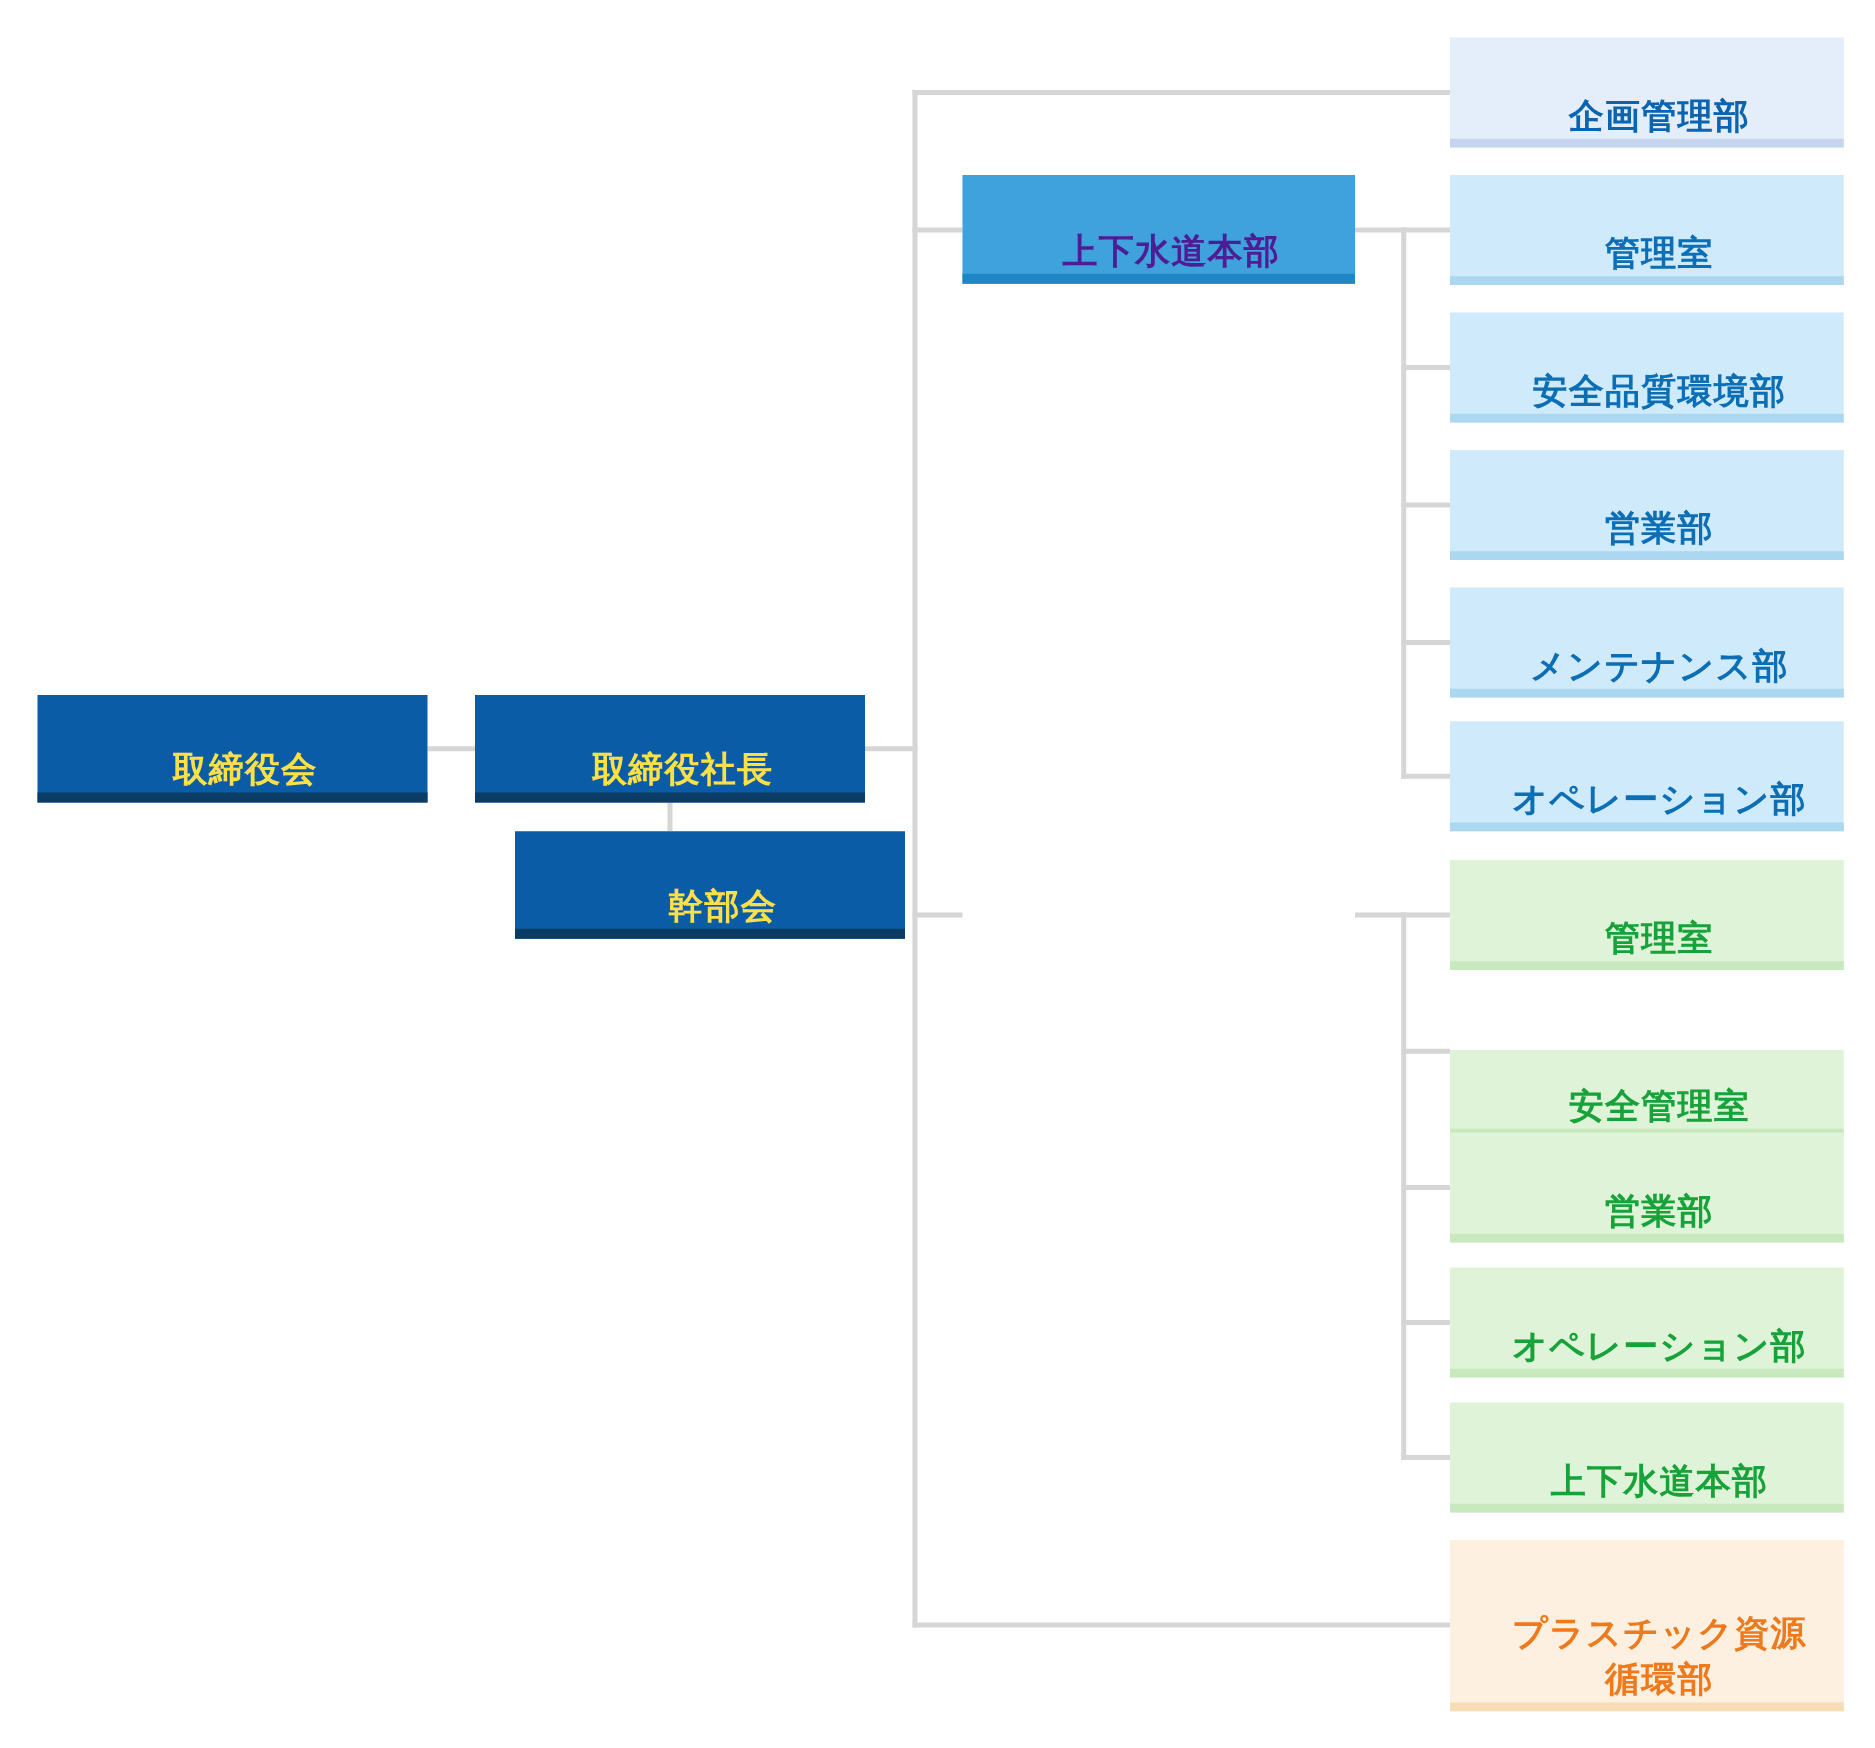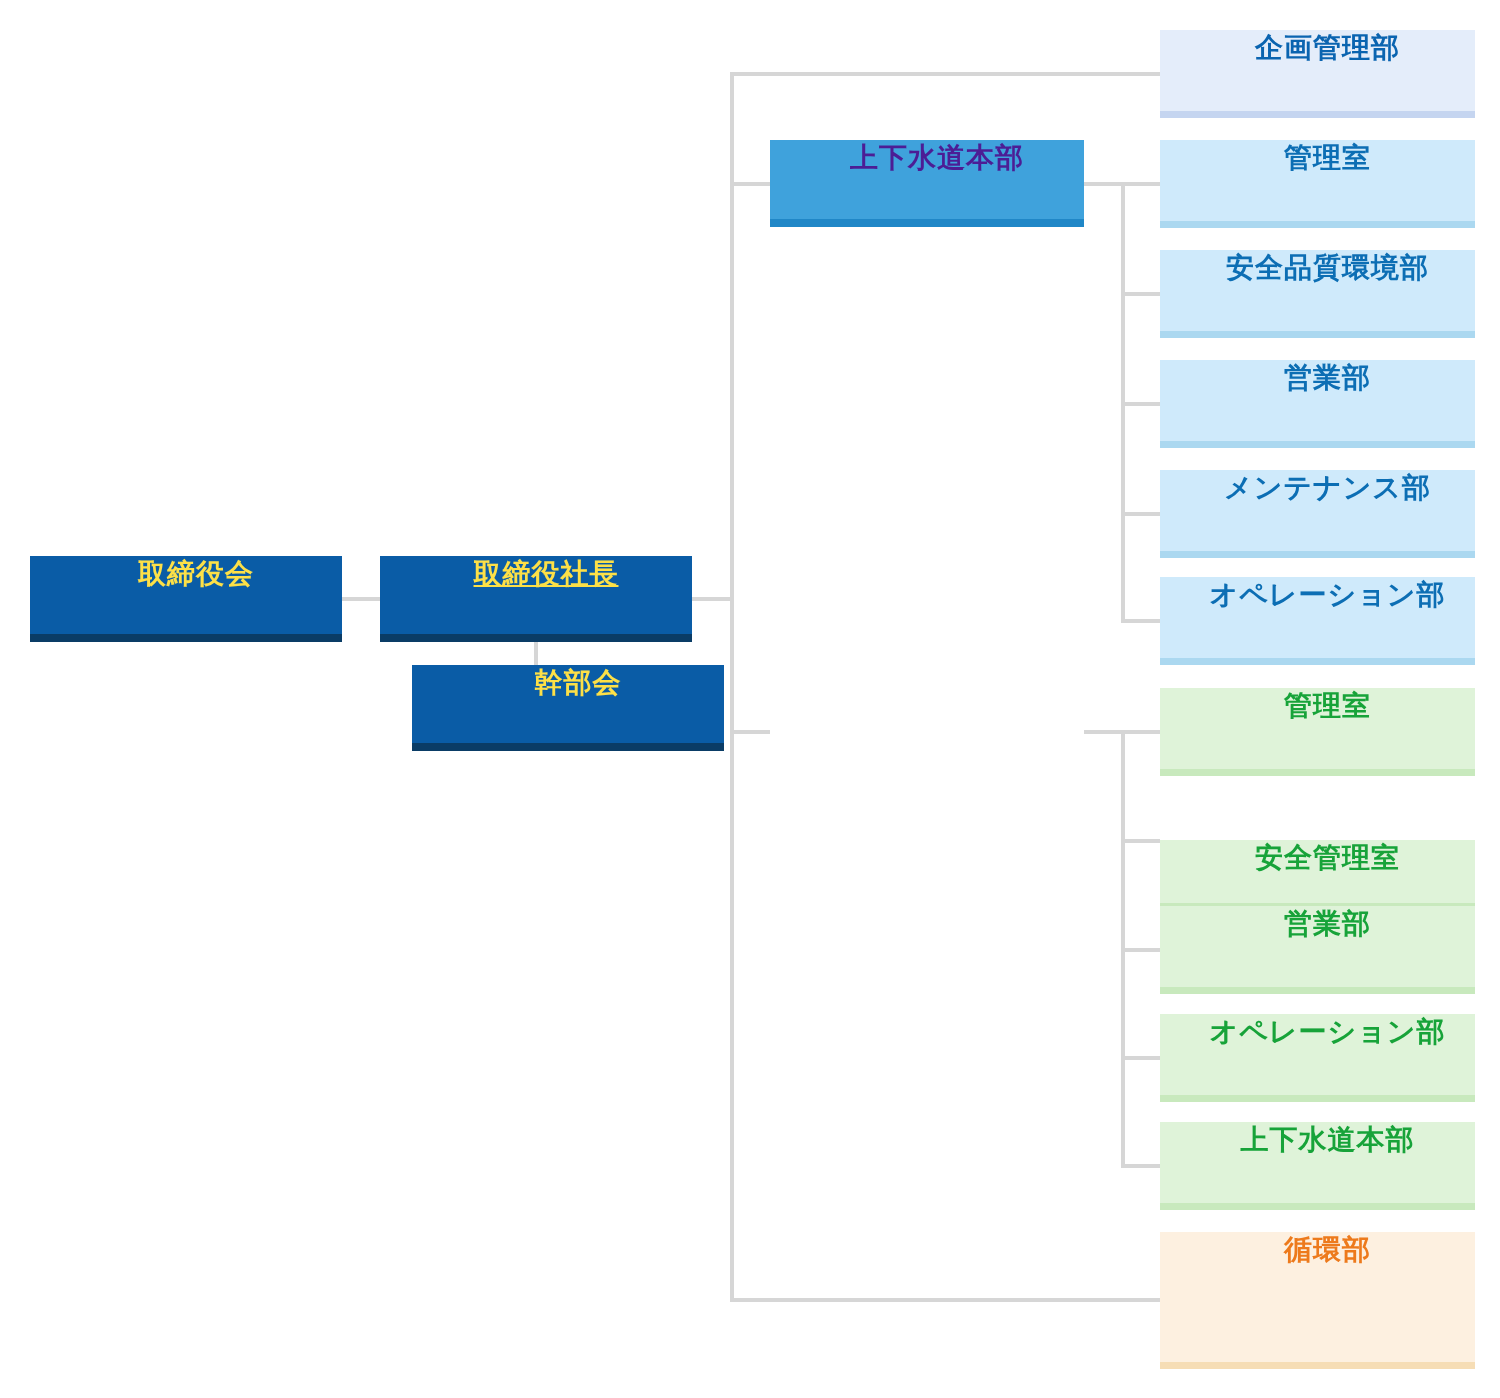--- a/index.html
+++ b/index.html
@@ -1,21 +1,21 @@
 <!DOCTYPE html>
 <html lang="ja"><head>
 <meta charset="utf-8">
 <style>
   html,body{margin:0;padding:0;background:#ffffff;}
   body{font-family:"Liberation Sans","DejaVu Sans",sans-serif;}
   #canvas{position:relative;width:1500px;height:1398px;background:#ffffff;overflow:hidden;}
 
   .node{
     position:absolute;
-    display:flex;align-items:flex-start;justify-content:center;
+    display:flex;align-items:flex-end;justify-content:center;
     box-sizing:border-box;
     font-weight:bold;font-size:28px;letter-spacing:1px;
     text-align:center;line-height:1.3;padding-left:20px;
   }
   
   .node--dark{background:#0a5ca6;border-bottom:8px solid #0a3c66;color:#fde047;}
   
   .node--blue{background:#3fa2dc;border-bottom:8px solid #2087c7;color:#4c1d95;}
   .node--green{background:#16a339;border-bottom:8px solid #0b7e28;color:#ffffff;}
   
@@ -55,21 +55,21 @@
   <div class="line" style="left:1121px;top:730px;width:39px;height:4px;"></div>
   <div class="line" style="left:1121px;top:839px;width:39px;height:4px;"></div>
   <div class="line" style="left:1121px;top:948px;width:39px;height:4px;"></div>
   <div class="line" style="left:1121px;top:1056px;width:39px;height:4px;"></div>
   <div class="line" style="left:1121px;top:1164px;width:39px;height:4px;"></div>
 
   <div class="node node--dark" style="left:30px;top:556px;width:312px;height:86px;">
     <span>取締役会</span>
   </div>
 
-  <div class="node node--dark" style="left:380px;top:556px;width:312px;height:86px;text-decoration:underline;">
+  <div class="node node--dark" style="left:380px;top:556px;width:312px;height:86px;">
     <span>取締役社長</span>
   </div>
 
   <div class="node node--dark" style="left:380px;top:665px;width:312px;height:86px;margin-left:32px;">
     <span>幹部会</span>
   </div>
 
   <div class="node node--blue" style="left:770px;top:140px;width:314px;height:87px;">
     <span>上下水道本部</span>
   </div>
@@ -106,17 +106,18 @@
   </div>
   <div class="node node--lgreen" style="left:1160px;top:1014px;width:315px;height:88px;">
     <span>オペレーション部</span>
   </div>
   <div class="node node--lgreen" style="left:1160px;top:1122px;width:315px;height:88px;">
     <span>上下水道本部</span>
   </div>
 
   <div class="node node--orange" style="left:1160px;top:1232px;width:315px;height:137px;">
     <span class="plastic-label">
+      <span>プラスチック資源</span>
       <span>循環部</span>
     </span>
   </div>
 
 </div>
 
 </body></html>

